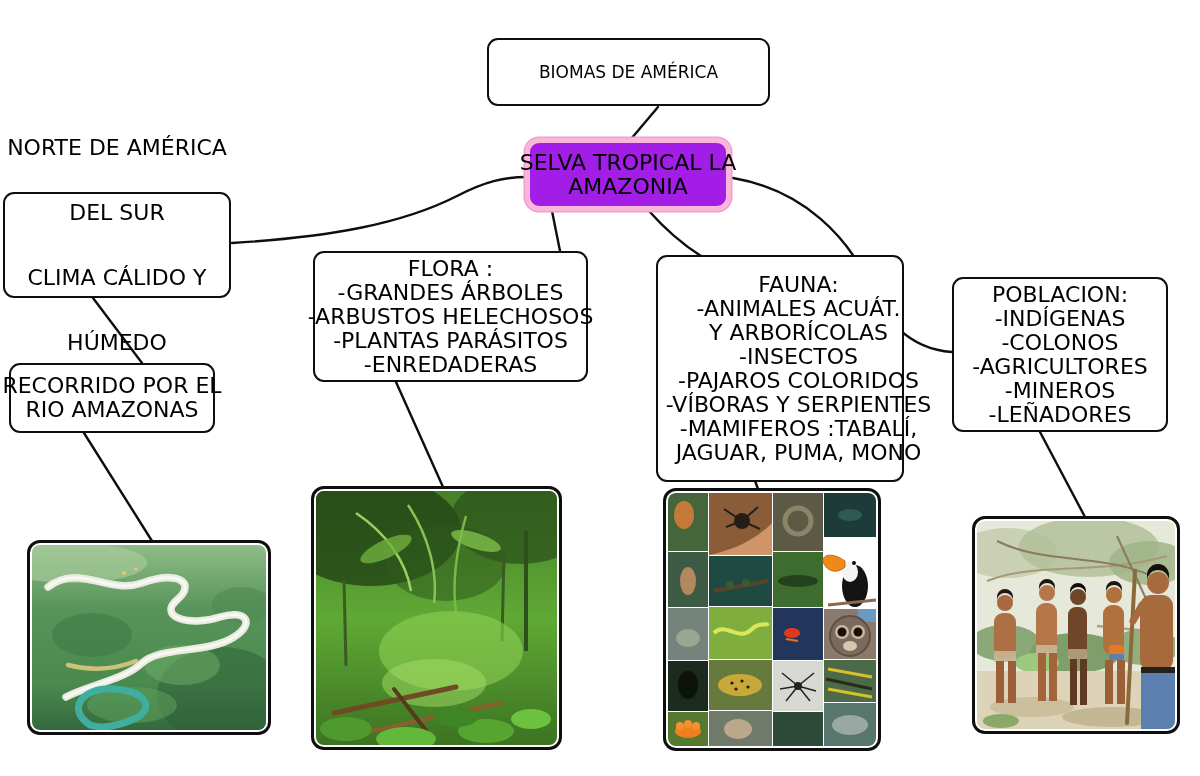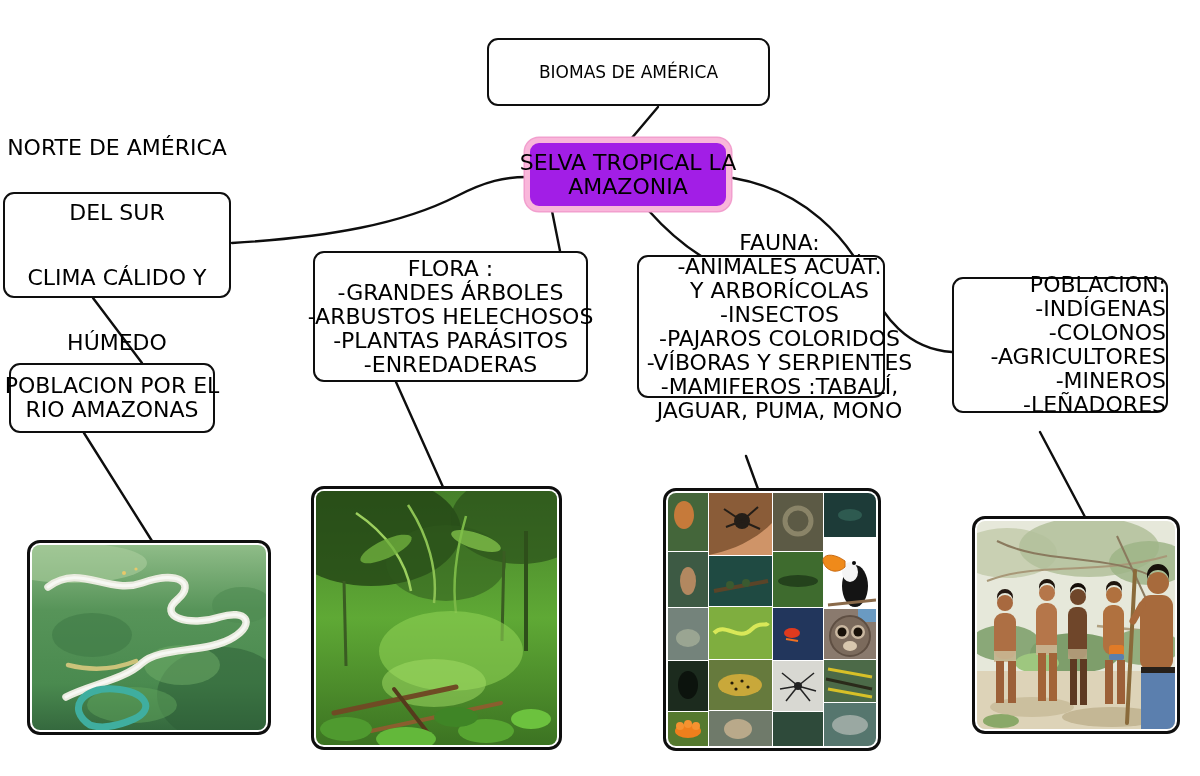--- a/index.html
+++ b/index.html
@@ -9,22 +9,22 @@
   .box{position:absolute;box-sizing:border-box;background:#ffffff;border:2.6px solid #0e0e0e;
        border-radius:11px;display:flex;flex-direction:column;justify-content:center;align-items:center;
        text-align:center;font-size:22px;line-height:24px;z-index:2;cursor:default;}
   .box .ln{white-space:nowrap;}
   #box-biomas{left:487px;top:38px;width:283px;height:68px;font-size:17px;}
   #node-central{left:525px;top:138px;width:206px;height:73px;background:#a21ee6;
                 border:5px solid #f9b6da;border-radius:14px;box-shadow:0 0 0 1.5px #f29fce;}
   #box-norte{left:3px;top:192px;width:228px;height:106px;gap:41px;}
   #box-recorrido{left:9px;top:363px;width:206px;height:70px;}
   #box-flora{left:313px;top:251px;width:275px;height:131px;}
-  #box-fauna{left:637px;top:255px;width:248px;height:143px;padding-left:37px;}
-  #box-poblacion{left:952px;top:277px;width:216px;height:136px;align-items:flex-end;}
+  #box-fauna{left:656px;top:255px;width:248px;height:227px;padding-left:37px;}
+  #box-poblacion{left:952px;top:277px;width:216px;height:155px;}
   .photo{position:absolute;box-sizing:border-box;border:3px solid #0e0e0e;border-radius:13px;
          background:#ffffff;padding:2px;z-index:2;}
   .ph-inner{width:100%;height:100%;border-radius:8px;overflow:hidden;}
   .ph-inner svg{display:block;width:100%;height:100%;}
   #img-river{left:27px;top:540px;width:244px;height:195px;}
   #img-flora{left:311px;top:486px;width:251px;height:264px;}
   #img-fauna{left:663px;top:488px;width:218px;height:263px;}
   #img-poblacion{left:972px;top:516px;width:208px;height:218px;}
 </style>
 </head>
@@ -57,21 +57,21 @@
   </div>
 
   <div class="box" id="box-norte">
     <div class="ln">NORTE DE AMÉRICA</div>
     <div class="ln">DEL SUR</div>
     <div class="ln">CLIMA CÁLIDO Y</div>
     <div class="ln">HÚMEDO</div>
   </div>
 
   <div class="box" id="box-recorrido">
-    <div class="ln">POBLACION POR EL</div>
+    <div class="ln">RECORRIDO POR EL</div>
     <div class="ln">RIO AMAZONAS</div>
   </div>
 
   <div class="box" id="box-flora">
     <div class="ln">FLORA :</div>
     <div class="ln">-GRANDES ÁRBOLES</div>
     <div class="ln">-ARBUSTOS HELECHOSOS</div>
     <div class="ln">-PLANTAS PARÁSITOS</div>
     <div class="ln">-ENREDADERAS</div>
   </div>

